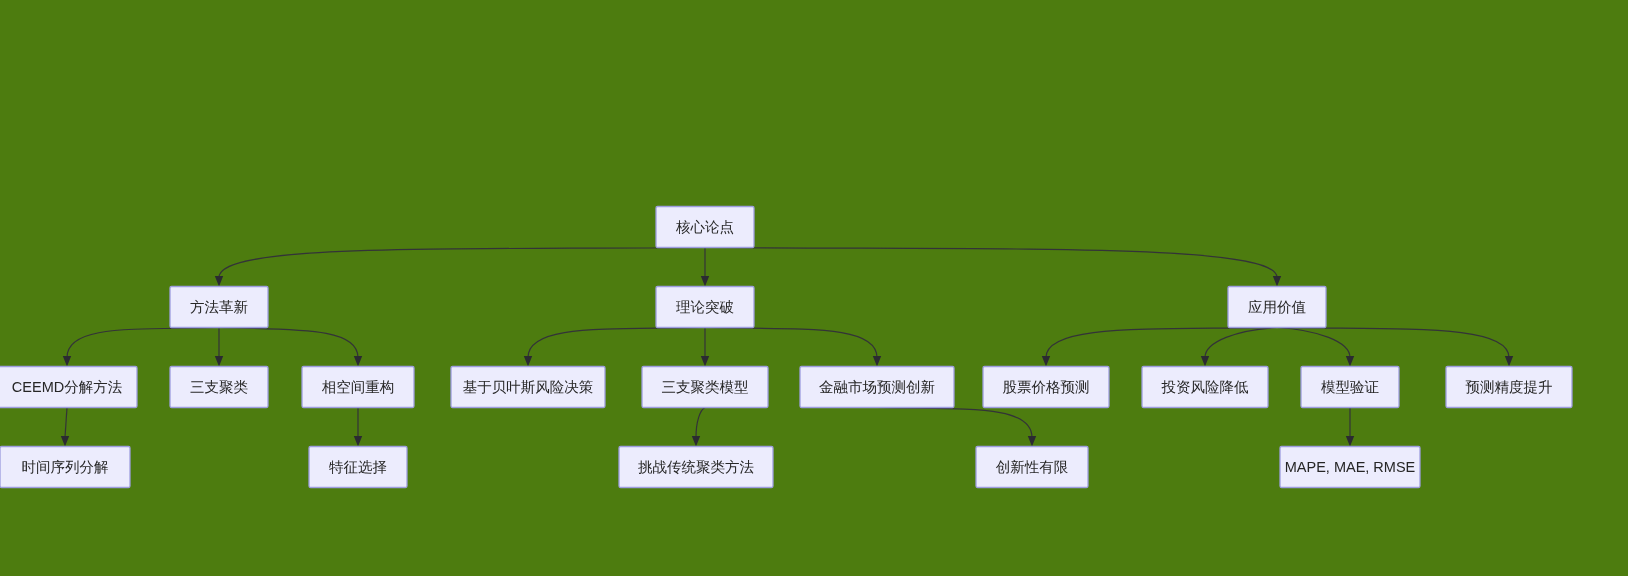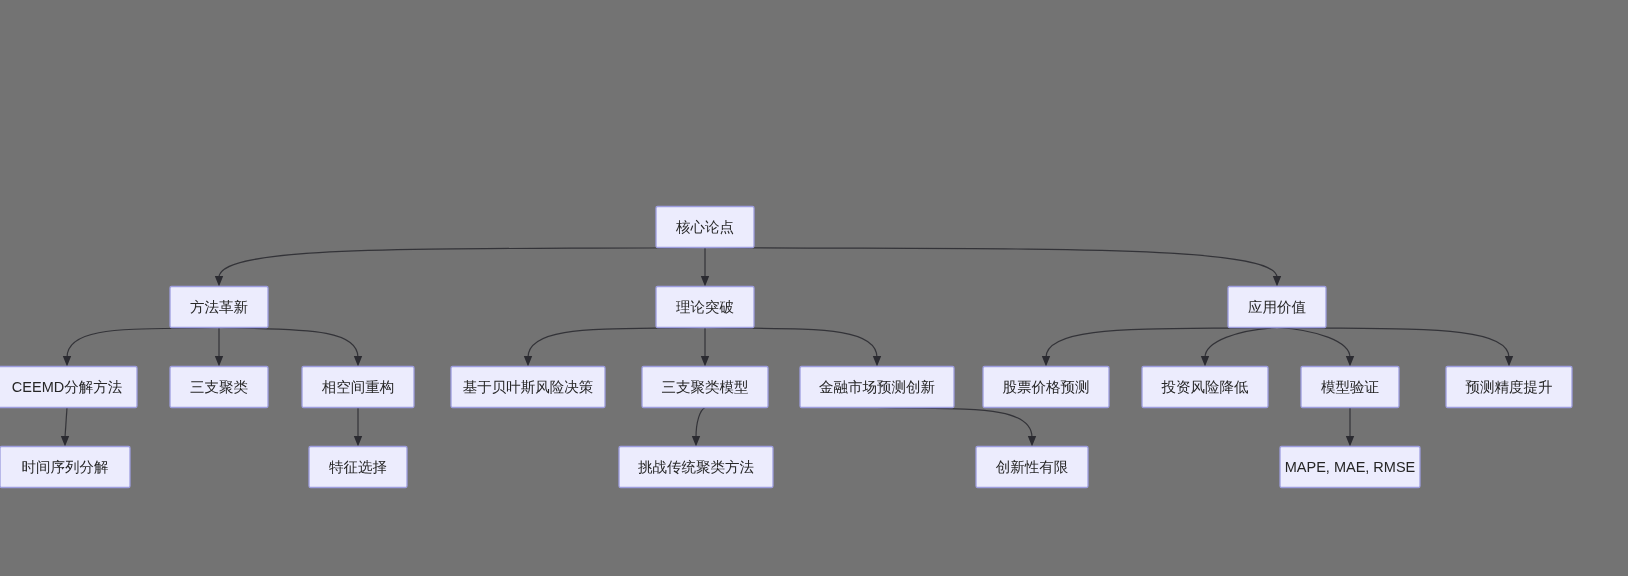--- a/index.html
+++ b/index.html
@@ -10,21 +10,21 @@
   body {
     width: 1628px;
     height: 576px;
     overflow: hidden;
     font-family: "Liberation Sans", "DejaVu Sans", sans-serif;
   }
   #diagram-root {
     position: relative;
     width: 1628px;
     height: 576px;
-    background: #737373;
+    background: #4d7c0f;
   }
   svg#flowchart {
     display: block;
     width: 1628px;
     height: 576px;
   }
   .node-rect {
     fill: #ececfd;
     stroke: #9d9ddf;
     stroke-width: 1.3px;

